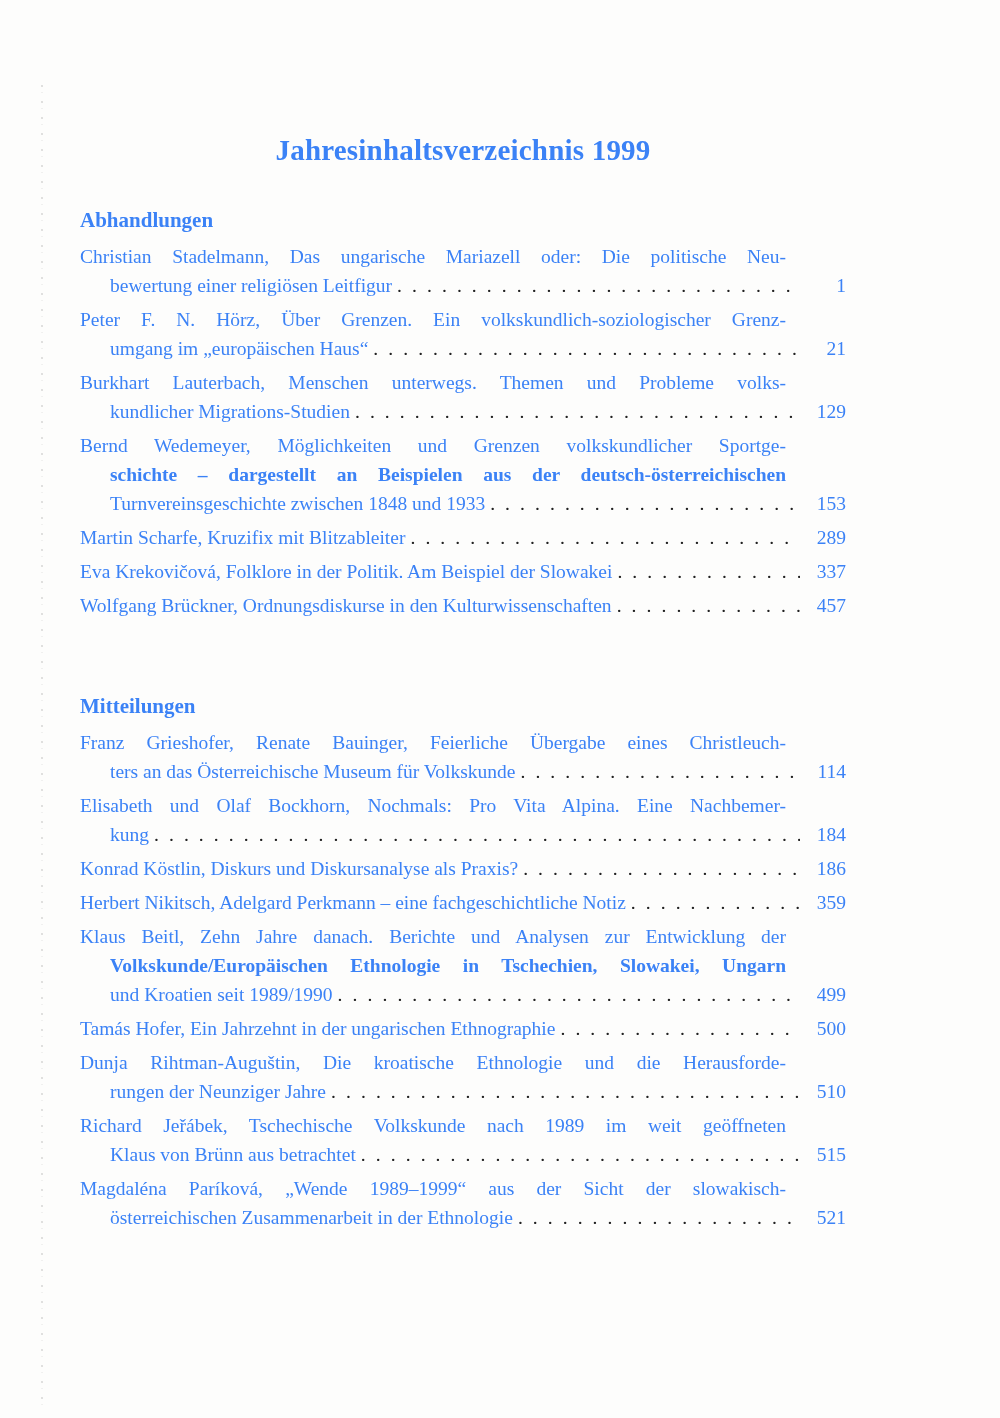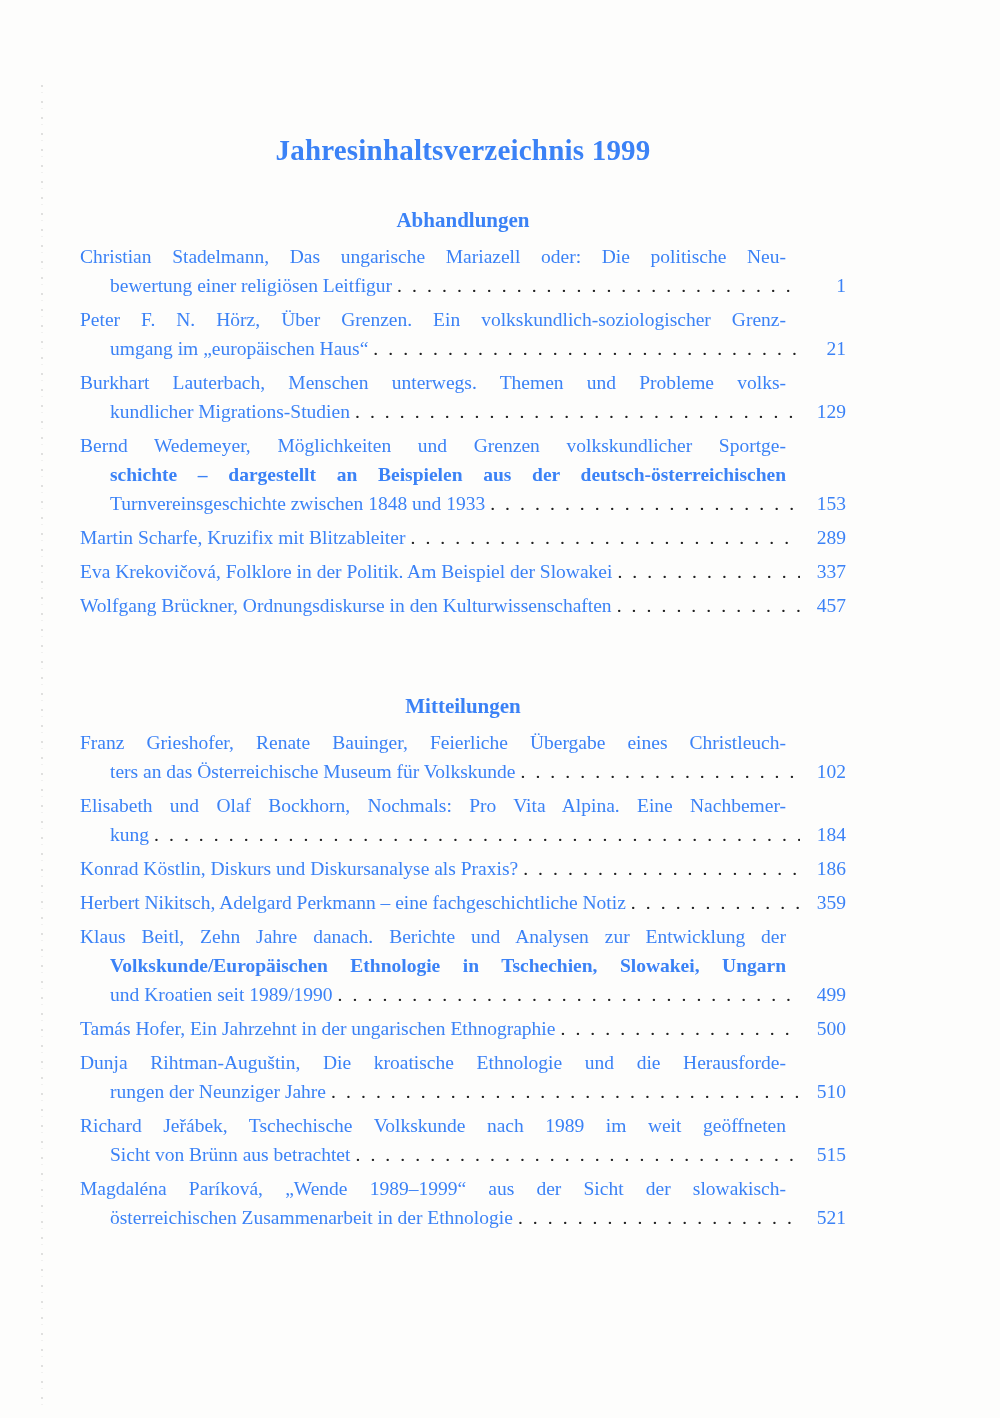--- a/index.html
+++ b/index.html
@@ -47,21 +47,21 @@
     font-size: 29px;
     line-height: 34px;
     font-weight: bold;
     text-align: center;
     letter-spacing: 0.2px;
   }
   h2.section-heading {
     font-size: 21px;
     line-height: 24px;
     font-weight: bold;
-    text-align: center;
+    text-align: left;
     margin: 74px 0 10px 0;
   }
   h2.section-heading.first {
     margin-top: 41px;
   }
   .entry {
     font-size: 19.5px;
     line-height: 29px;
     margin: 0 0 5px 0;
   }
@@ -172,21 +172,21 @@
           </div>
         </div>
       </div>
       <h2 class="section-heading">Mitteilungen</h2>
       <div>
         <div class="entry">
           <div class="line"><span class="line-text">Franz Grieshofer, Renate Bauinger, Feierliche Übergabe eines Christleuch-</span></div>
           <div class="line cont last">
             <span class="line-text">ters an das Österreichische Museum für Volkskunde</span>
             <span class="leader"></span>
-            <span class="pagenum">102</span>
+            <span class="pagenum">114</span>
           </div>
         </div>
         <div class="entry">
           <div class="line"><span class="line-text">Elisabeth und Olaf Bockhorn, Nochmals: Pro Vita Alpina. Eine Nachbemer-</span></div>
           <div class="line cont last">
             <span class="line-text">kung</span>
             <span class="leader"></span>
             <span class="pagenum">184</span>
           </div>
         </div>
@@ -224,21 +224,21 @@
           <div class="line"><span class="line-text">Dunja Rihtman-Auguštin, Die kroatische Ethnologie und die Herausforde-</span></div>
           <div class="line cont last">
             <span class="line-text">rungen der Neunziger Jahre</span>
             <span class="leader"></span>
             <span class="pagenum">510</span>
           </div>
         </div>
         <div class="entry">
           <div class="line"><span class="line-text">Richard Jeřábek, Tschechische Volkskunde nach 1989 im weit geöffneten</span></div>
           <div class="line cont last">
-            <span class="line-text">Sicht von Brünn aus betrachtet</span>
+            <span class="line-text">Klaus von Brünn aus betrachtet</span>
             <span class="leader"></span>
             <span class="pagenum">515</span>
           </div>
         </div>
         <div class="entry">
           <div class="line"><span class="line-text">Magdaléna Paríková, „Wende 1989–1999“ aus der Sicht der slowakisch-</span></div>
           <div class="line cont last">
             <span class="line-text">österreichischen Zusammenarbeit in der Ethnologie</span>
             <span class="leader"></span>
             <span class="pagenum">521</span>

